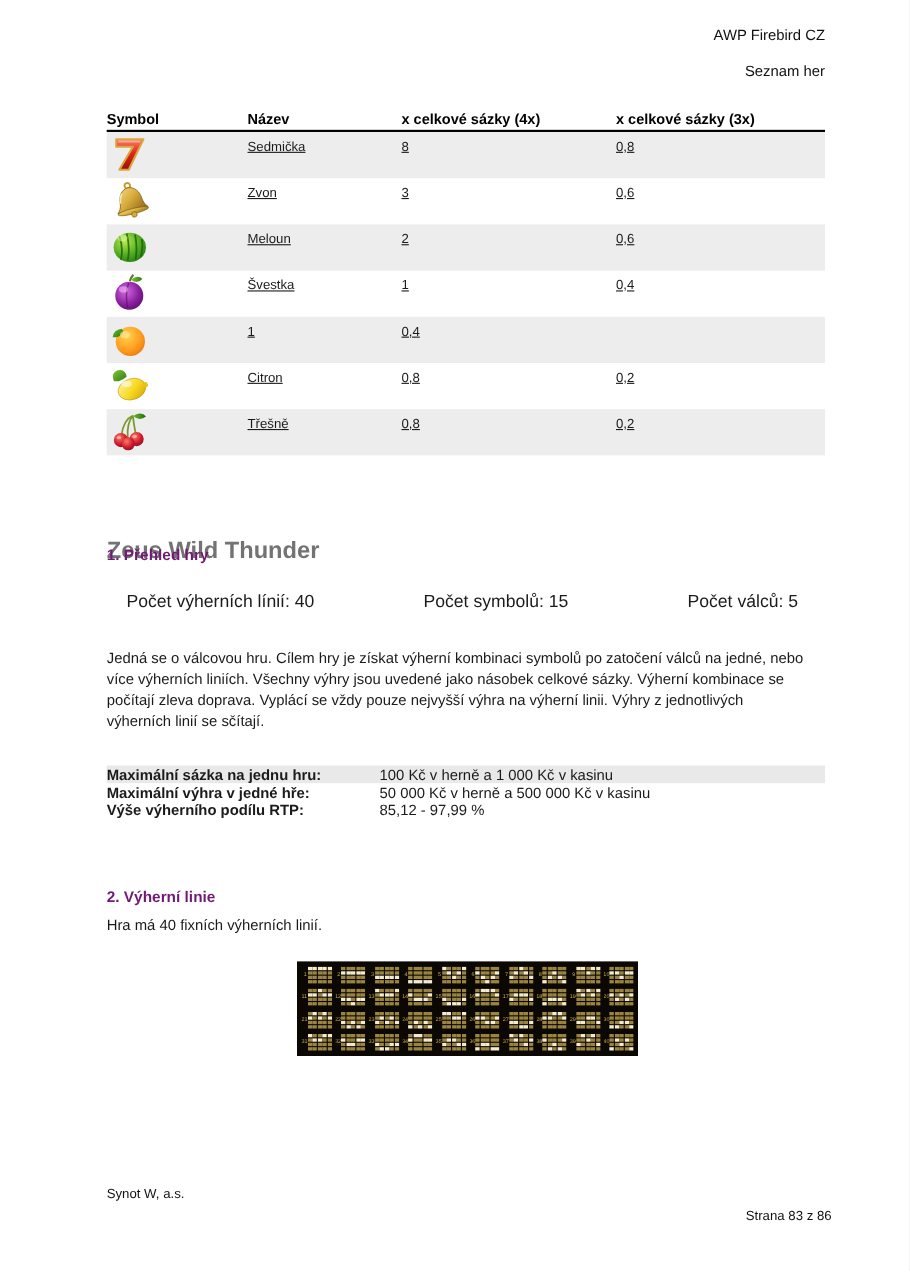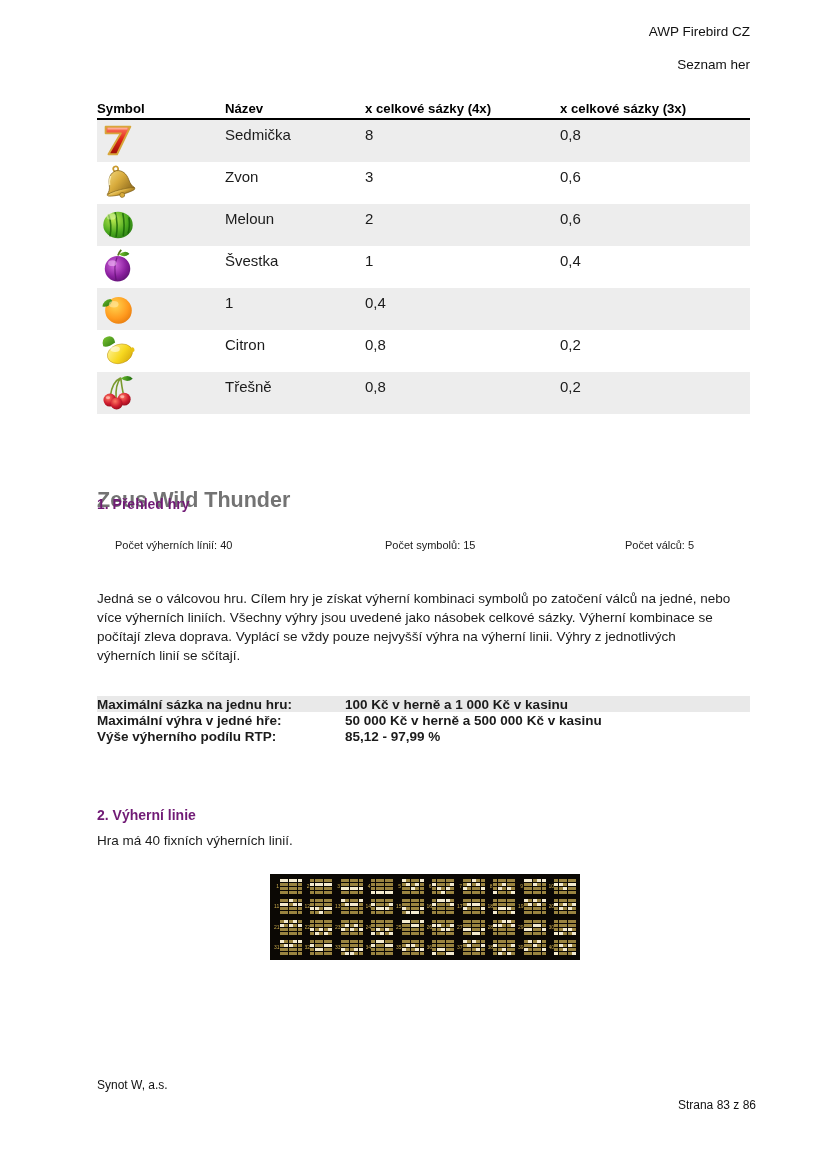--- a/index.html
+++ b/index.html
@@ -18,43 +18,43 @@
   .hdr2{top:57px;}
   
   .symtable{position:absolute;left:97px;top:101px;width:653px;}
   .thead{
     display:grid;grid-template-columns:128px 140px 195px 1fr;
     font-weight:bold;font-size:13.2px;color:#000;
     padding-bottom:2px;border-bottom:2.5px solid #000;
   }
   .srow{display:grid;grid-template-columns:128px 140px 195px 1fr;height:42px;}
   .srow.shade{background:#EDEDED;}
-  .scell{font-size:15px;padding-top:6px;}
+  .scell{font-size:12px;padding-top:6px;text-decoration:underline;}
   .icon-cell{padding-top:1px;padding-left:2px;}
   .sym svg{display:block;}
   
   .game-title{position:absolute;left:97px;top:448px;font-size:21.5px;font-weight:bold;color:#737373;margin-top:40px;}
   .sec-title{position:absolute;left:97px;font-size:14px;font-weight:bold;color:#701a75;}
   .sec1{top:496px;}
   .sec2{top:807px;}
   
-  .stats{position:absolute;left:97px;top:539px;width:680px;height:18px;font-size:11px;}
+  .stats{position:absolute;left:97px;top:539px;width:680px;height:18px;font-size:16px;}
   .stat{position:absolute;top:0;white-space:nowrap;}
   .stat-0{left:18px;}
   .stat-1{left:288px;}
   .stat-2{left:528px;}
   
   .para{position:absolute;left:97px;top:589px;width:690px;font-size:13.5px;line-height:1.42;white-space:pre-line;}
   .bonus{position:absolute;left:97px;top:671px;width:690px;font-size:13.5px;}
   
   .params{position:absolute;left:97px;top:696px;width:653px;}
   .prow{display:grid;grid-template-columns:248px 1fr;height:16px;align-items:center;}
   .prow.shade{background:#E9E9E9;}
   .plabel{font-weight:bold;font-size:13.5px;}
-  .pvalue{font-size:13.5px;font-weight:bold;}
+  .pvalue{font-size:13.5px;}
   
   .linestext{position:absolute;left:97px;top:833px;font-size:13.5px;}
   
   .winlines{
     position:absolute;left:270px;top:874px;width:310px;height:86px;
     background:#0B0804;box-sizing:border-box;padding:4px;
     display:grid;grid-template-columns:repeat(10,1fr);grid-template-rows:repeat(4,1fr);
     gap:3px;
   }
   .wl-cell{display:flex;align-items:center;justify-content:flex-end;gap:1px;overflow:hidden;}

